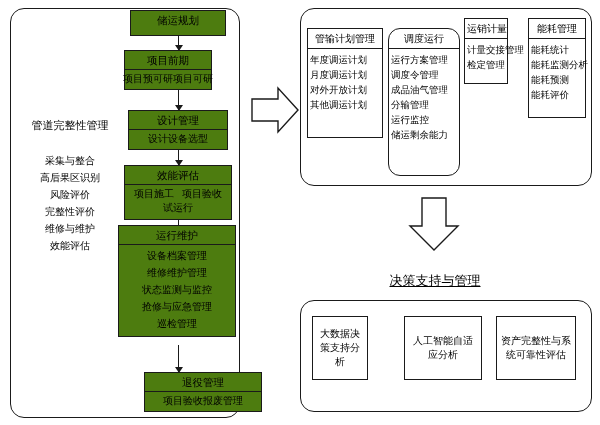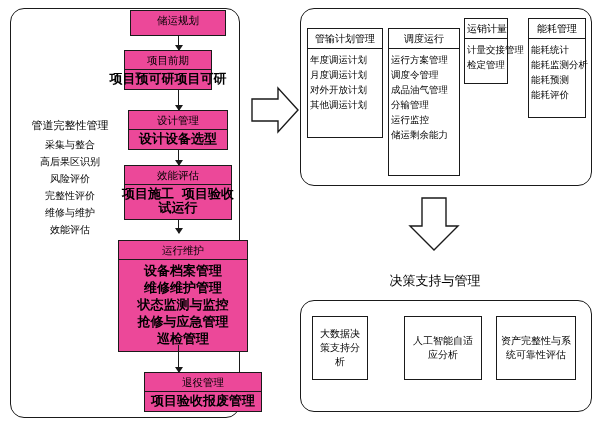--- a/index.html
+++ b/index.html
@@ -25,45 +25,44 @@
   .outer-box {
     border: 1.5px solid #1a1a1a;
     border-radius: 14px;
     background: #ffffff;
     box-sizing: border-box;
   }
 
   
   .node {
     border: 1px solid #1a1a1a;
-    background: #ec4899;
+    background: #4d7c0f;
     box-sizing: border-box;
     text-align: center;
     display: flex;
     flex-direction: column;
     align-items: center;
     justify-content: flex-start;
   }
   .node .title {
     font-size: 10.5px;
     line-height: 15px;
     padding: 2px 2px 1px 2px;
     white-space: nowrap;
   }
   .node .divider {
     width: 100%;
     height: 1px;
     background: #1a1a1a;
   }
   .node .body {
     padding: 2px 3px 3px 3px;
-    font-size: 13px;
+    font-size: 10px;
     line-height: 14px;
     white-space: nowrap;
-    font-weight: bold;
   }
   .node .body .row { display: block; }
   .node .body .row span { display: inline-block; }
   .node .body .row .gap { width: 8px; }
 
   
   .varrow {
     position: absolute;
     width: 1px;
     background: #1a1a1a;
@@ -114,20 +113,21 @@
     text-align: left;
     white-space: nowrap;
   }
   .col-node .clist { padding: 3px 2px 4px 2px; }
 
   .decision-title {
     font-size: 13px;
     line-height: 18px;
     text-align: center;
     white-space: nowrap;
+    text-decoration: underline;
   }
   .bottom-node {
     border: 1px solid #1a1a1a;
     background: #ffffff;
     box-sizing: border-box;
     display: flex;
     align-items: center;
     justify-content: center;
     text-align: center;
     font-size: 10px;
@@ -172,21 +172,21 @@
     <div class="title">效能评估</div>
     <div class="divider"></div>
     <div class="body">
       <div class="row"><span>项目施工</span><span class="gap"></span><span>项目验收</span></div>
       <div class="row"><span>试运行</span></div>
     </div>
   </div>
 
   <div class="abs varrow" style="left:178px; top:220px; height:13px;"></div>
 
-  <div class="abs node" style="left:118px; top:240px; width:130px; height:112px;">
+  <div class="abs node" style="left:118px; top:225px; width:118px; height:112px;">
     <div class="title">运行维护</div>
     <div class="divider"></div>
     <div class="body" style="line-height:17px;">
       <div class="row"><span>设备档案管理</span></div>
       <div class="row"><span>维修维护管理</span></div>
       <div class="row"><span>状态监测与监控</span></div>
       <div class="row"><span>抢修与应急管理</span></div>
       <div class="row"><span>巡检管理</span></div>
     </div>
   </div>
@@ -196,21 +196,21 @@
   <div class="abs node" style="left:118px; top:372px; width:118px; height:40px;margin-left:26px;">
     <div class="title">退役管理</div>
     <div class="divider"></div>
     <div class="body">
       <span>项目验收</span><span class="gap"></span><span>报废管理</span>
     </div>
   </div>
 
   <div class="abs" style="left:20px; top:118px; width:100px; height:130px;">
     <div class="left-panel-title">管道完整性管理</div>
-    <div class="left-panel-list" style="margin-top:2px;">
+    <div class="left-panel-list" style="margin-top:18px;">
       <div>采集与整合</div>
       <div>高后果区识别</div>
       <div>风险评价</div>
       <div>完整性评价</div>
       <div>维修与维护</div>
       <div>效能评估</div>
     </div>
   </div>
 
   <div class="abs blockarrow" style="left:250px; top:85px;">
@@ -225,21 +225,21 @@
     <div class="chead">管输计划管理</div>
     <div class="cdiv"></div>
     <div class="clist">
       <div class="citem">年度调运计划</div>
       <div class="citem">月度调运计划</div>
       <div class="citem">对外开放计划</div>
       <div class="citem">其他调运计划</div>
     </div>
   </div>
 
-  <div class="abs col-node" style="left:388px; top:28px; width:72px; height:148px;">
+  <div class="abs col-node" style="left:388px; top:28px; width:72px; height:148px;border-radius:12px;">
     <div class="chead">调度运行</div>
     <div class="cdiv"></div>
     <div class="clist">
       <div class="citem">运行方案管理</div>
       <div class="citem">调度令管理</div>
       <div class="citem">成品油气管理</div>
       <div class="citem">分输管理</div>
       <div class="citem">运行监控</div>
       <div class="citem">储运剩余能力</div>
     </div>

